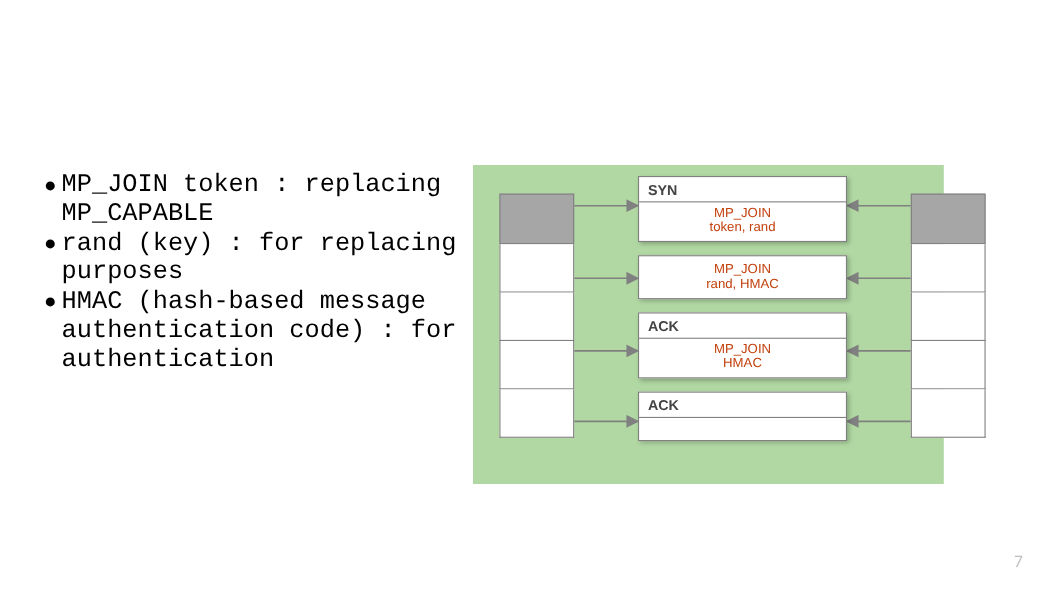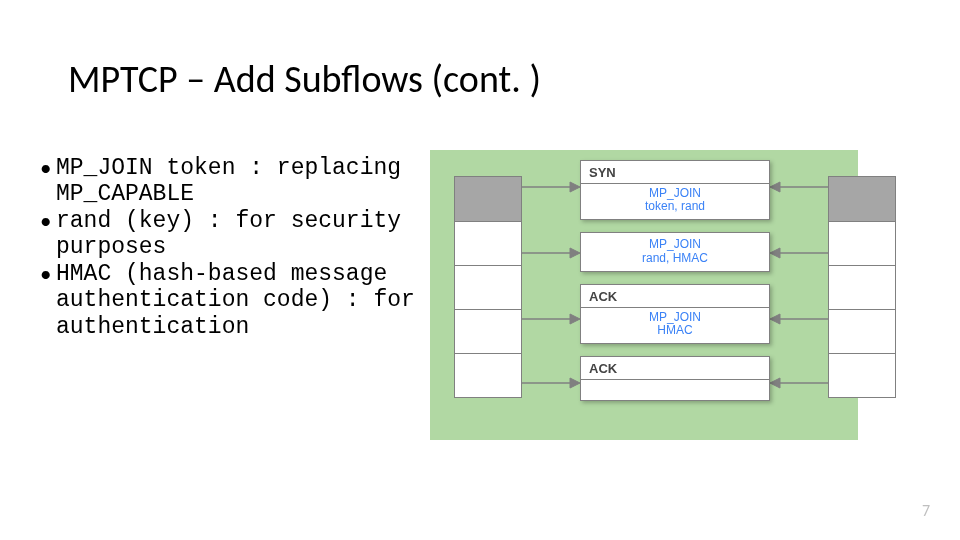--- a/index.html
+++ b/index.html
@@ -97,21 +97,21 @@
     font-weight: bold;
     border-bottom: 1px solid #808080;
     padding: 2px 8px 3px 8px;
     color: #444;
   }
   .msg .opt {
     font-size: 12px;
     padding: 3px 8px 0 8px;
     text-align: center;
     line-height: 1.1;
-    color: #3b82f6;
+    color: #c2410c;
   }
   .msg.short { padding-bottom: 20px; }
   .page-num {
     position: absolute;
     right: 30px;
     bottom: 20px;
     font-size: 16px;
     color: #bfbfbf;
   }
   
@@ -119,30 +119,29 @@
     position: absolute;
     stroke: #808080;
     fill: #808080;
   }
 </style>
 </head>
 <body>
 
 <div class="slide">
 
-  <div class="title">MPTCP – Add Subflows (cont. )</div>
 
   <div class="body-text">
     <div class="bullet">
       <div class="dot">•</div>
       <div class="txt">MP_JOIN token : replacing MP_CAPABLE</div>
     </div>
     <div class="bullet">
       <div class="dot">•</div>
-      <div class="txt">rand (key) : for security purposes</div>
+      <div class="txt">rand (key) : for replacing purposes</div>
     </div>
     <div class="bullet">
       <div class="dot">•</div>
       <div class="txt">HMAC (hash-based message authentication code) : for authentication</div>
     </div>
   </div>
 
   <div class="diagram">
 
     <div class="stack left">

